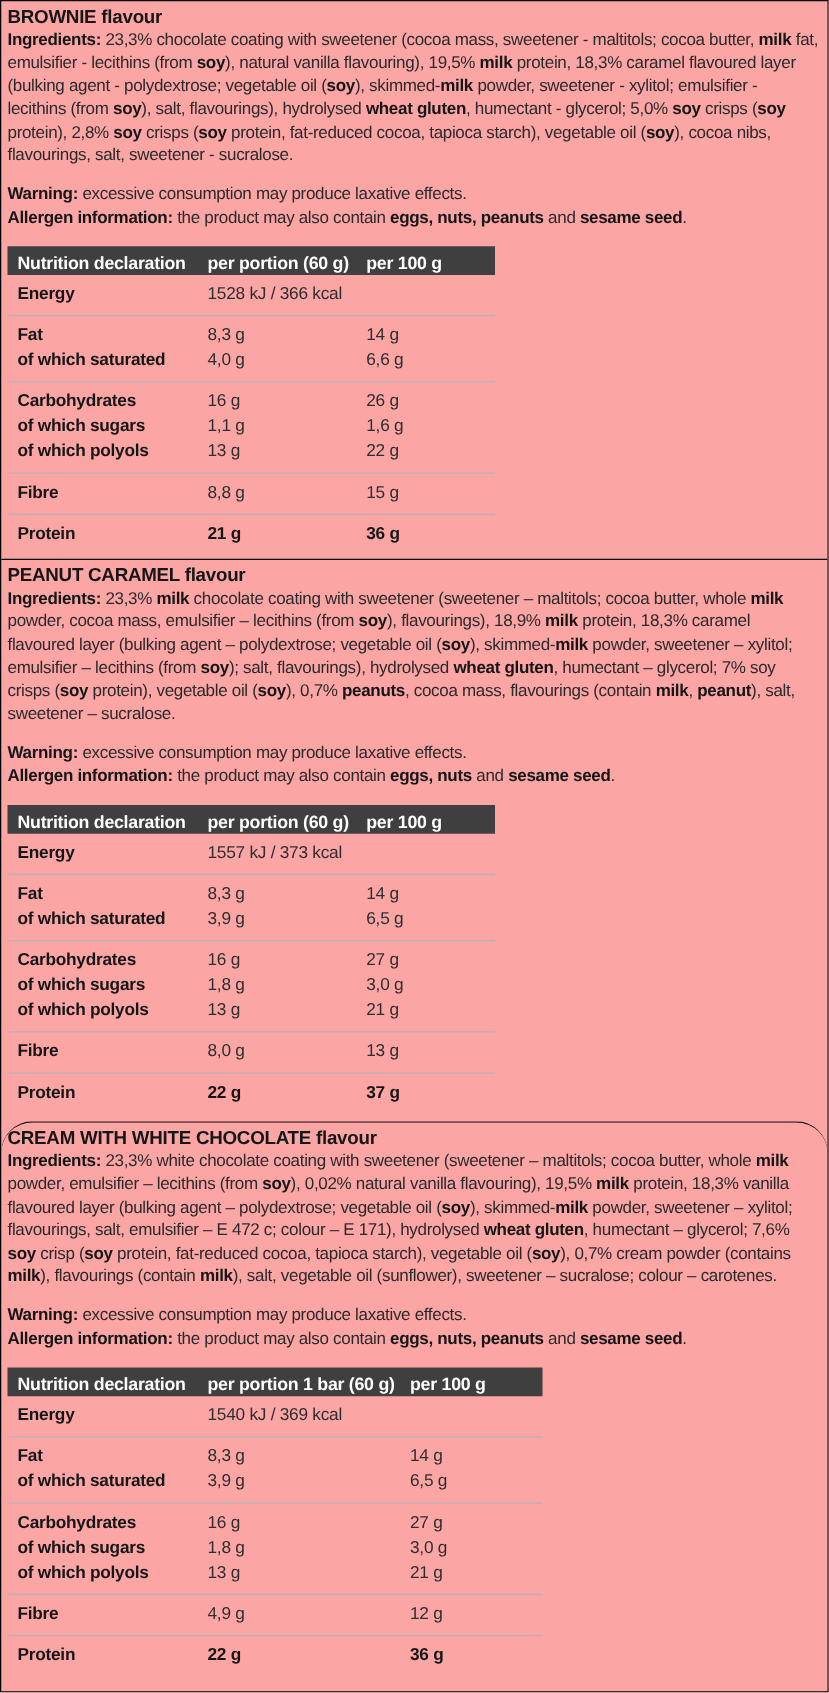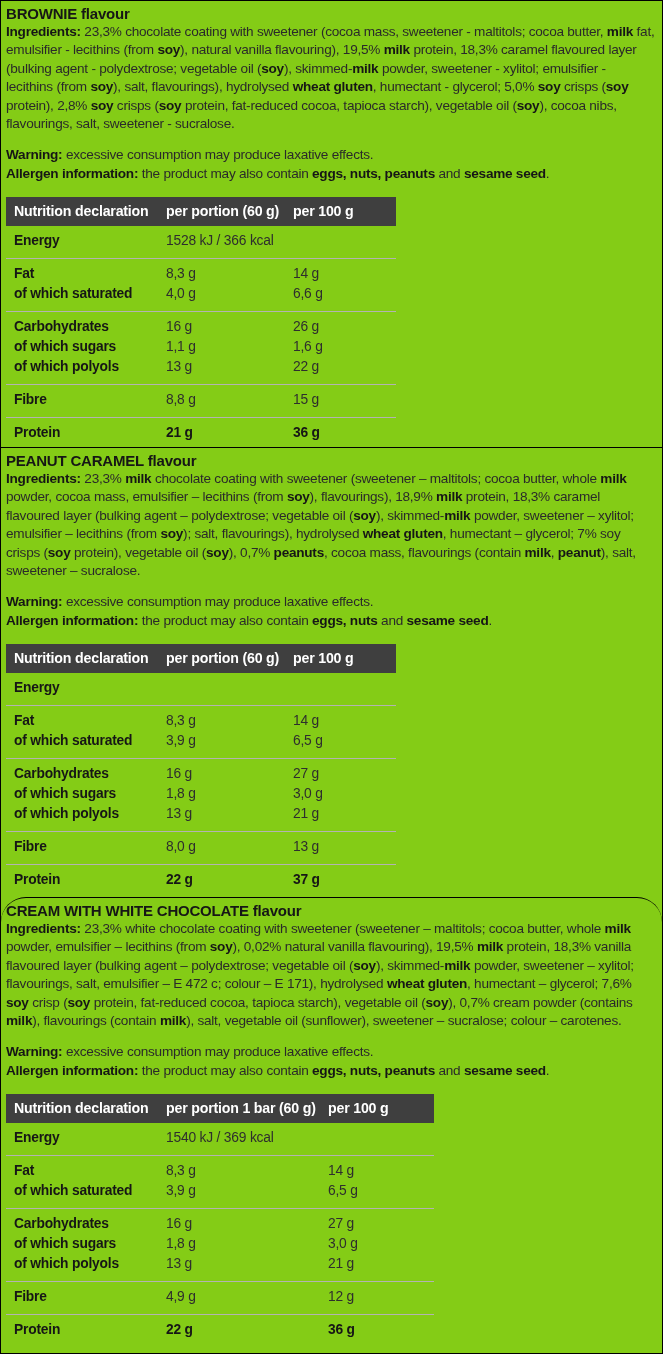--- a/index.html
+++ b/index.html
@@ -6,21 +6,21 @@
   html,body { background:#fff; }
   body {
     font-family: "Liberation Sans", sans-serif;
     color:#2a2a2a;
     width:663px;
   }
   .page {
     width:663px; height:1354px;
     border:1px solid #000;
     overflow:hidden;
-    background:#84cc16;
+    background:#fca5a5;
   }
   .section {
     padding:3px 6px 0 5px;
     overflow:hidden;
   }
   .section + .section { border-top:1px solid #000; }
   .sec-1 { height:446px; }
   .sec-2 { height:450px; }
   .sec-3 { height:492px;border-radius:25px; }
   .title {
@@ -47,21 +47,21 @@
   .ntable.wide { width:428px; }
   .trow {
     display:grid;
     grid-template-columns:152px 127px 1fr;
   }
   .ntable.wide .trow { grid-template-columns:152px 162px 1fr; }
   .thead {
     background:#3f3f3f;
     color:#fff;
     font-weight:bold;
-    padding:6px 0 7px 0;
+    padding:6px 0 1px 0;
     font-size:14.2px;
   }
   .thead .cell { color:#fff; }
   .cell { padding-left:8px; }
   .tgroup { padding:5px 0 7px 0; }
   .tgroup + .tgroup { border-top:1px solid #b3b3b3; }
   .tgroup .trow { line-height:18px; padding:1px 0; }
   .lbl { font-weight:bold; color:#161616; }
   .val { color:#2e2e2e; }
   .bold-vals .val { font-weight:bold; color:#161616; }
@@ -144,20 +144,21 @@
 
     <div class="ntable">
       <div class="thead trow">
         <div class="cell">Nutrition declaration</div>
         <div class="cell">per portion (60 g)</div>
         <div class="cell">per 100 g</div>
       </div>
       <div class="tgroup">
         <div class="trow">
           <div class="cell lbl">Energy</div>
+          <div class="cell val">1557 kJ / 373 kcal</div>
         </div>
       </div>
       <div class="tgroup">
         <div class="trow">
           <div class="cell lbl">Fat</div>
           <div class="cell val">8,3 g</div>
           <div class="cell val">14 g</div>
         </div>
         <div class="trow">
           <div class="cell lbl">of which saturated</div>

